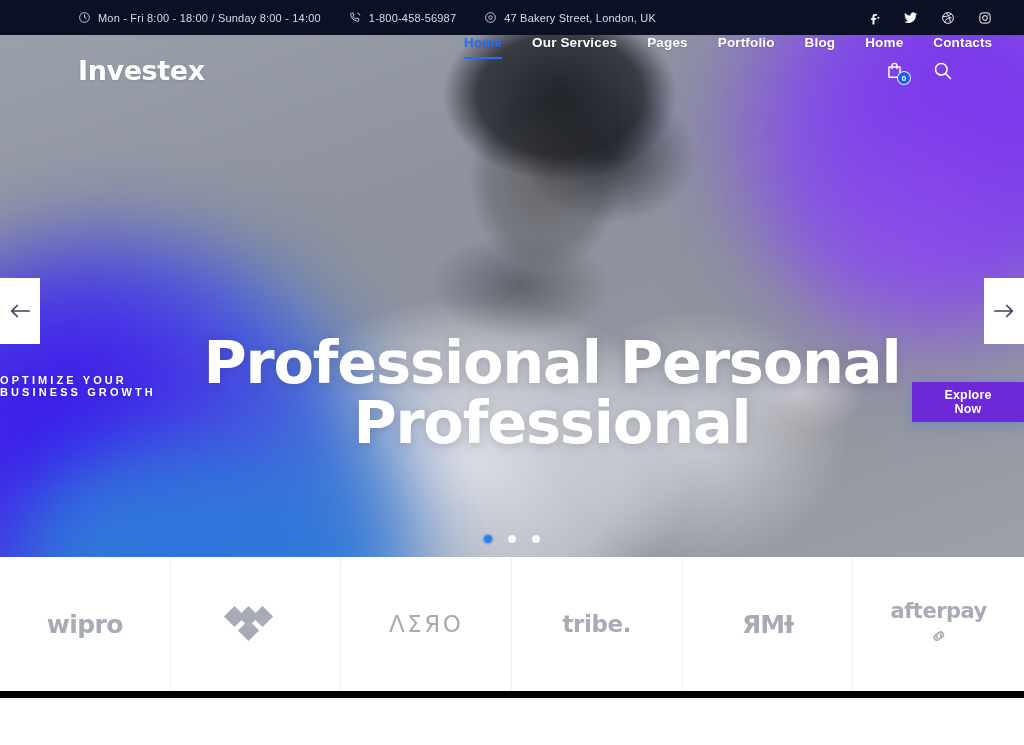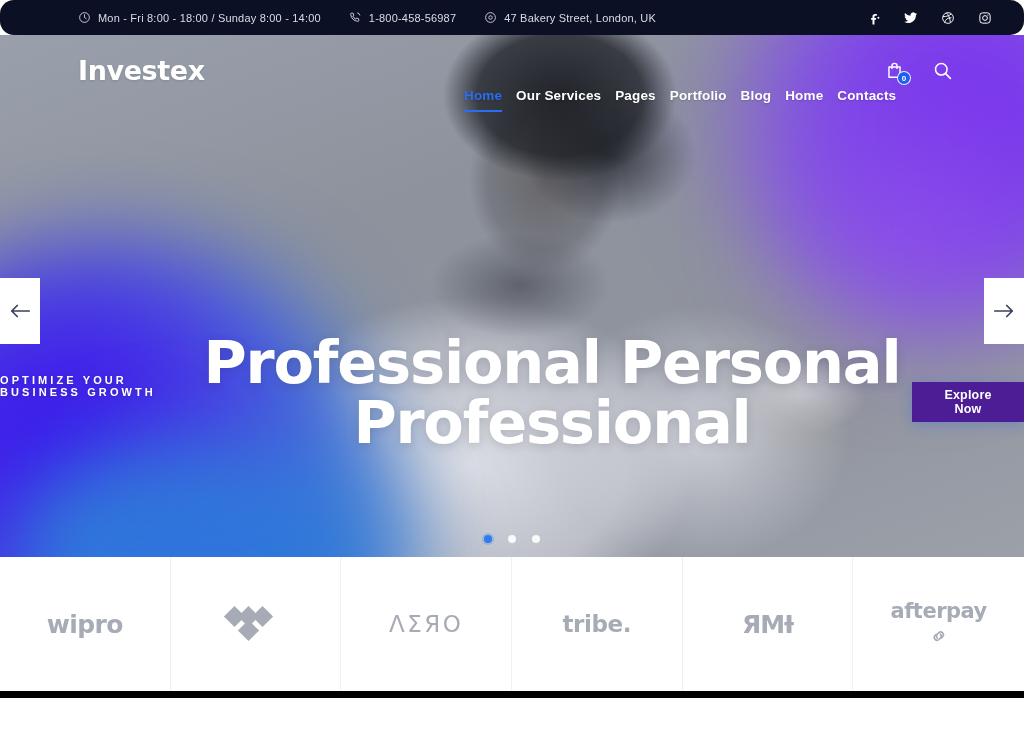--- a/index.html
+++ b/index.html
@@ -14,21 +14,20 @@
   
   .topbar{
     position:relative;
     height:35px;
     background:#0c1024;
     display:flex;
     align-items:center;
     color:#d9dce8;
     font-size:11px;
     letter-spacing:.2px;
-    border-radius:14px;
   }
   .topbar-left{
     display:flex; align-items:center;
     margin-left:78px;
     gap:28px;
   }
   .tb-item{ display:flex; align-items:center; gap:7px; white-space:nowrap; }
   .tb-item svg{ display:block; }
   .topbar-right{
     position:absolute; right:32px; top:0; height:35px;
@@ -95,21 +94,21 @@
     color:#ffffff;
     font-size:27px;
     font-weight:bold;
     letter-spacing:-.4px;
     font-family:"DejaVu Sans", sans-serif;
     text-shadow:0 1px 3px rgba(0,0,0,.12);
     text-align:right;
   }
   .nav{
     position:absolute; left:464px; top:0; height:70px;
-    display:flex; align-items:flex-end; gap:14px;
+    display:flex; align-items:flex-start; gap:30px;
   }
   .nav a{
     color:#ffffff; text-decoration:none; font-size:13.5px; font-weight:bold;
     letter-spacing:.15px; position:relative; padding-bottom:2px; white-space:nowrap;
     text-shadow:0 1px 2px rgba(0,0,0,.18);
   }
   .nav a.active{ color:#2a6df0; }
   .nav a.active:after{
     content:""; position:absolute; left:0; right:0; bottom:-7px; height:2px; background:#2a6df0;
   }
@@ -146,21 +145,21 @@
     font-size:59px;
     font-weight:bold;
     line-height:1.02;
     text-align:center;
     letter-spacing:-1.2px;
     max-width:720px;
     text-shadow:0 2px 10px rgba(40,45,60,.18);
   }
   .cta{
     margin-top:32px;
-    background:#4c1d95;
+    background:#6d28d9;
     color:#ffffff;
     border:none;
     font-family:inherit;
     font-size:12.5px;
     font-weight:bold;
     letter-spacing:.2px;
     padding:0 28px;
     height:40px;
     min-width:112px;
     cursor:pointer;

